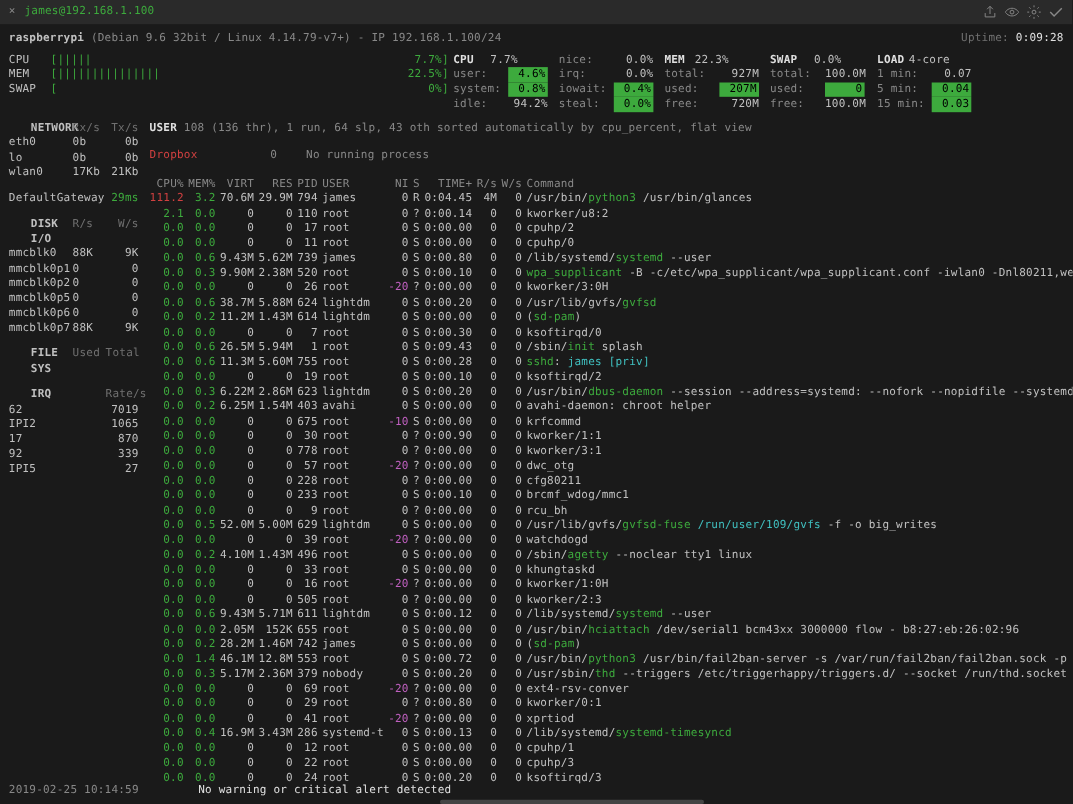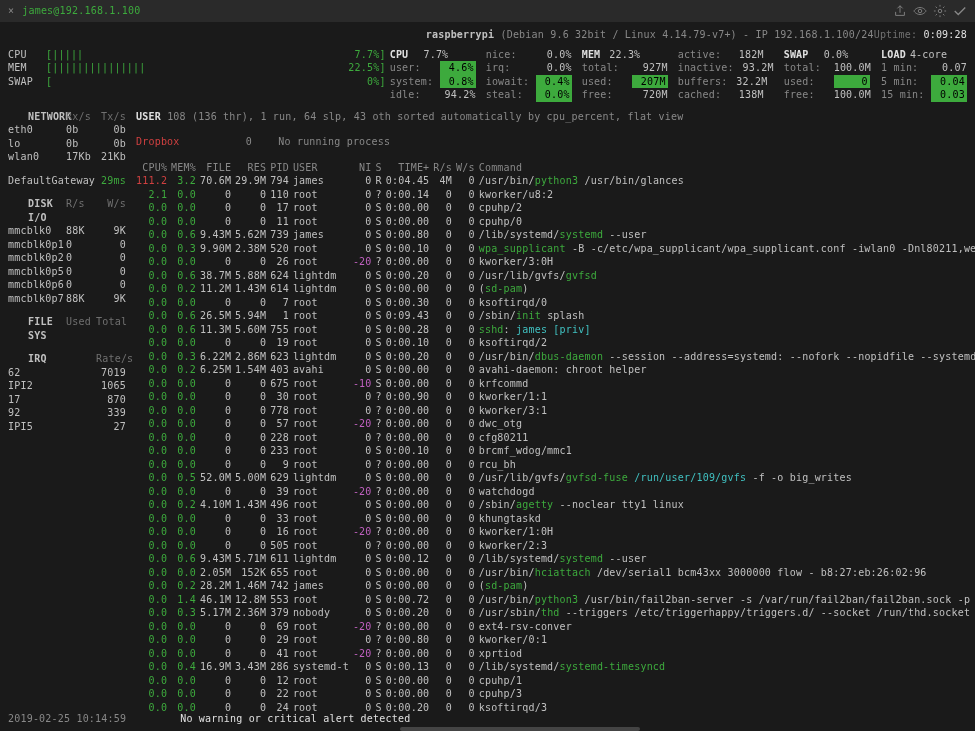--- a/index.html
+++ b/index.html
@@ -21,21 +21,21 @@
   align-items: center;
   padding: 0 8px;
   justify-content: space-between;
 }
 .titlebar-left { display: flex; align-items: center; gap: 8px; }
 .close-x { color: #888; cursor: pointer; }
 .title { color: #3daa3d; font-size: 10px; }
 .titlebar-right { display: flex; gap: 6px; }
 .titlebar-right svg { width: 14px; height: 14px; }
 .content { padding: 6px 8px; }
-.hostline { display: flex; justify-content: flex-end; margin-bottom: 6px; }
+.hostline { display: flex; justify-content: space-between; margin-bottom: 6px; }
 .hostline .host { color: #c0c0c0; font-weight: bold; }
 .hostline .sys { color: #888; }
 .green { color: #3daa3d; }
 .red { color: #d04040; }
 .magenta { color: #c060c0; }
 .cyan { color: #40c0c0; }
 .dim { color: #707070; }
 .white { color: #e0e0e0; }
 .bold { font-weight: bold; }
 .hl-green { background: #3daa3d; color: #000; padding: 0 2px; }
@@ -192,38 +192,20 @@
             <span class="stat-key">used:</span>
             <span class="stat-val hl-green">207M</span>
           </div>
         <div class="stat-row">
             <span class="stat-key">free:</span>
             <span class="stat-val">720M</span>
           </div>
       </div>
       <div class="stat-col">
         <div class="stat-row">
-            <span class="stat-key">active:</span>
-            <span class="stat-val">182M</span>
-          </div>
-        <div class="stat-row">
-            <span class="stat-key">inactive:</span>
-            <span class="stat-val">93.2M</span>
-          </div>
-        <div class="stat-row">
-            <span class="stat-key">buffers:</span>
-            <span class="stat-val">32.2M</span>
-          </div>
-        <div class="stat-row">
-            <span class="stat-key">cached:</span>
-            <span class="stat-val">138M</span>
-          </div>
-      </div>
-      <div class="stat-col">
-        <div class="stat-row">
             <span class="white bold">SWAP</span>
             <span class="stat-val">0.0%</span>
           </div>
         <div class="stat-row">
             <span class="stat-key">total:</span>
             <span class="stat-val">100.0M</span>
           </div>
         <div class="stat-row">
             <span class="stat-key">used:</span>
             <span class="stat-val hl-green">0</span>
@@ -372,21 +354,21 @@
         <span class="red">Dropbox</span>
         <span style="margin-left:60px">0</span>
         <span style="margin-left:20px">No running process</span>
       </div>
       <div style="height:8px"></div>
       <table class="proc">
         <thead>
             <tr id="proc-head">
               <th class="r">CPU%</th>
               <th class="r">MEM%</th>
-              <th class="r">FILE</th>
+              <th class="r">VIRT</th>
               <th class="r">RES</th>
               <th class="r">PID</th>
               <th class="l">USER</th>
               <th class="r">NI</th>
               <th class="l">S</th>
               <th class="r">TIME+</th>
               <th class="r">R/s</th>
               <th class="r">W/s</th>
               <th class="l">Command</th>
             </tr>

